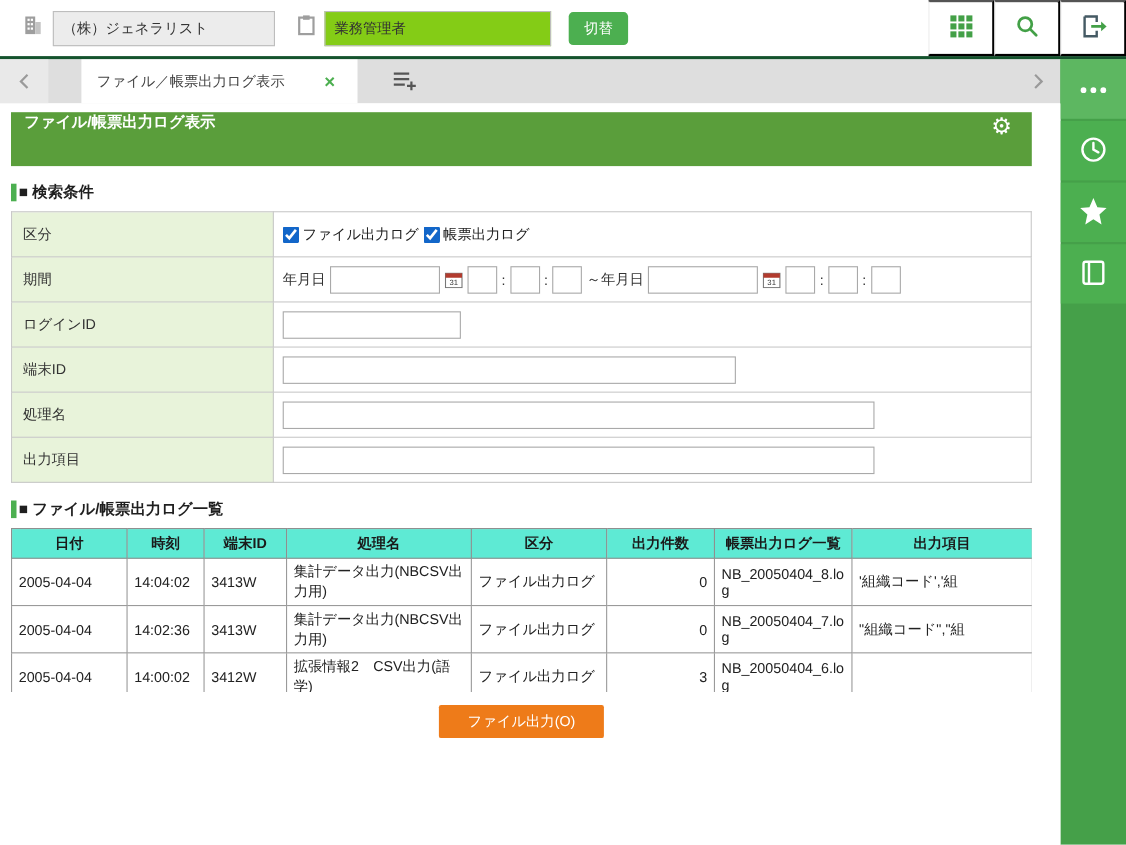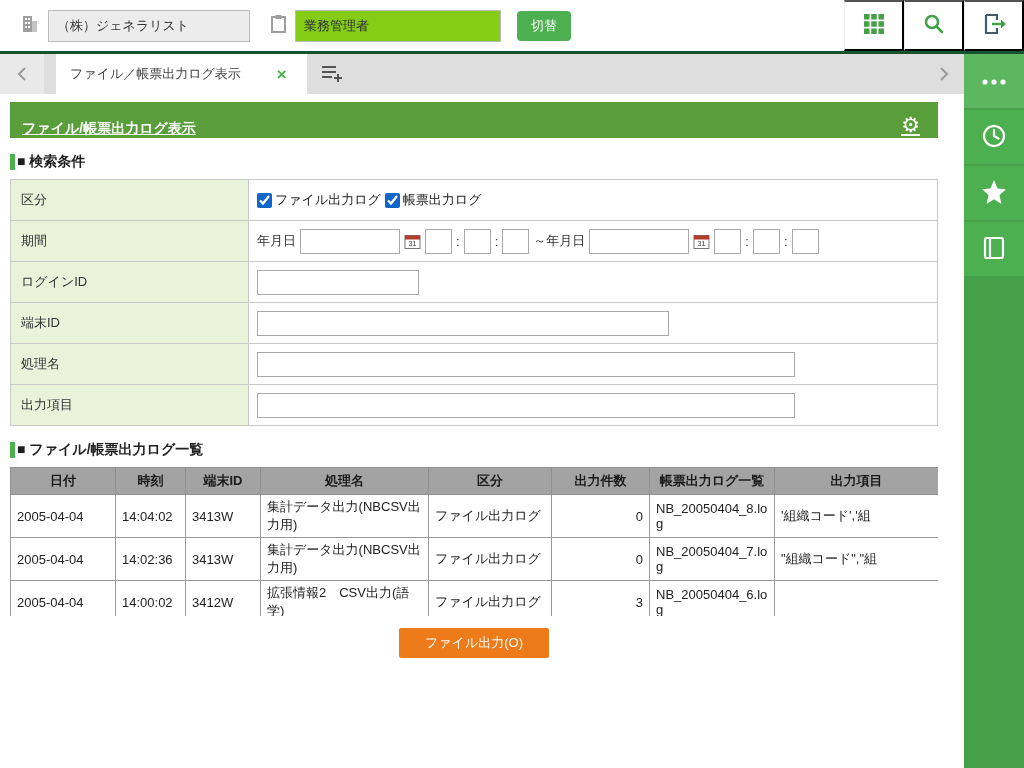--- a/index.html
+++ b/index.html
@@ -17,36 +17,36 @@
     height:30px; padding:0 14px; font-size:13px; font-family:Liberation Mono, monospace; cursor:pointer; }
   .top-icons { margin-left:auto; display:flex; height:100%; }
   .top-icon { width:60px; height:100%; display:flex; align-items:center;
     justify-content:center; border-left:1px solid #ededed; background:none; cursor:pointer; }
 
   
   .below { display:flex; height:714px; }
   .main-col { width:964px; display:flex; flex-direction:column; }
 
   
-  .tabbar { height:40px; background:#dedede; display:flex; align-items:stretch; flex:none; }
+  .tabbar { height:40px; background:#dedede; display:flex; align-items:stretch; flex:none;gap:18px; }
   .chev { width:44px; display:flex; align-items:center; justify-content:center;
     background:#e9e9e9; border:none; cursor:pointer; }
   .chev.right { margin-left:auto; background:transparent; width:40px; }
   .tab { background:#fff; display:flex; align-items:center; padding:0 14px;
     margin-left:12px; font-size:13px; color:#444; gap:30px; cursor:pointer; }
   .tab-close { color:#4caf50; font-size:17px; font-weight:bold; background:none;
     border:none; cursor:pointer; line-height:1; }
   .addtab { width:50px; display:flex; align-items:center; justify-content:center;
     background:none; border:none; cursor:pointer; }
 
   
   .content { position:relative; padding:8px 26px 0 10px; flex:1; background:#fff; }
-  .page-titlebar { height:36px; background:#5a9e3b; color:#fff; font-weight:bold;
-    font-size:14px; display:flex; align-items:flex-end; justify-content:space-between;
-    padding:0 12px;text-decoration:underline; }
+  .page-titlebar { height:49px; background:#5a9e3b; color:#fff; font-weight:bold;
+    font-size:14px; display:flex; align-items:flex-start; justify-content:space-between;
+    padding:0 12px; }
   .gear { font-size:21px; color:#fff; background:none; border:none; cursor:pointer; }
 
   .section-hd { display:flex; align-items:center; gap:2px; margin:15px 0 8px 0; }
   .section-bar { width:5px; height:16px; background:#4caf50; }
   .section-title { font-weight:bold; font-size:14px; color:#1f1f1f; }
 
   
   table.search { width:100%; border-collapse:collapse; border:1px solid #8f8f8f; }
   table.search td { border:1px solid #c9c9c9; height:41px; font-size:13px; color:#333; }
   td.lbl { background:#e8f3da; width:238px; padding:0 10px; }
@@ -64,21 +64,21 @@
   .cb-label { display:inline-flex; align-items:center; font-size:13px; color:#222; }
   .colon { color:#333; }
 
   .btn-row { text-align:center; margin:18px 0 24px 0; }
   .btn-orange { background:#ee7b19; color:#fff; border:none; height:30px;
     padding:0 26px; font-size:13px; border-radius:2px; font-family:inherit; cursor:pointer; }
 
   
   .table-clip { max-height:149px; overflow:hidden; }
   table.list { width:100%; border-collapse:collapse; table-layout:fixed; }
-  table.list th { background:#a3a3a3; border:1px solid #8f8f8f; font-size:13px;
+  table.list th { background:#5eead4; border:1px solid #8f8f8f; font-size:13px;
     padding:4px 2px; color:#1a1a1a; font-weight:bold; text-align:center; }
   table.list td { border:1px solid #9a9a9a; font-size:13px; padding:2px 6px;
     color:#222; background:#fff; vertical-align:middle; height:43px; }
   td.num { text-align:right; padding-right:3px; }
   td.brk { word-break:break-all; }
 
   .out-btn-row { text-align:center; margin-top:12px;text-decoration:underline; }
 
   
   .sidebar { width:60px; background:#45a049; display:flex; flex-direction:column; }

